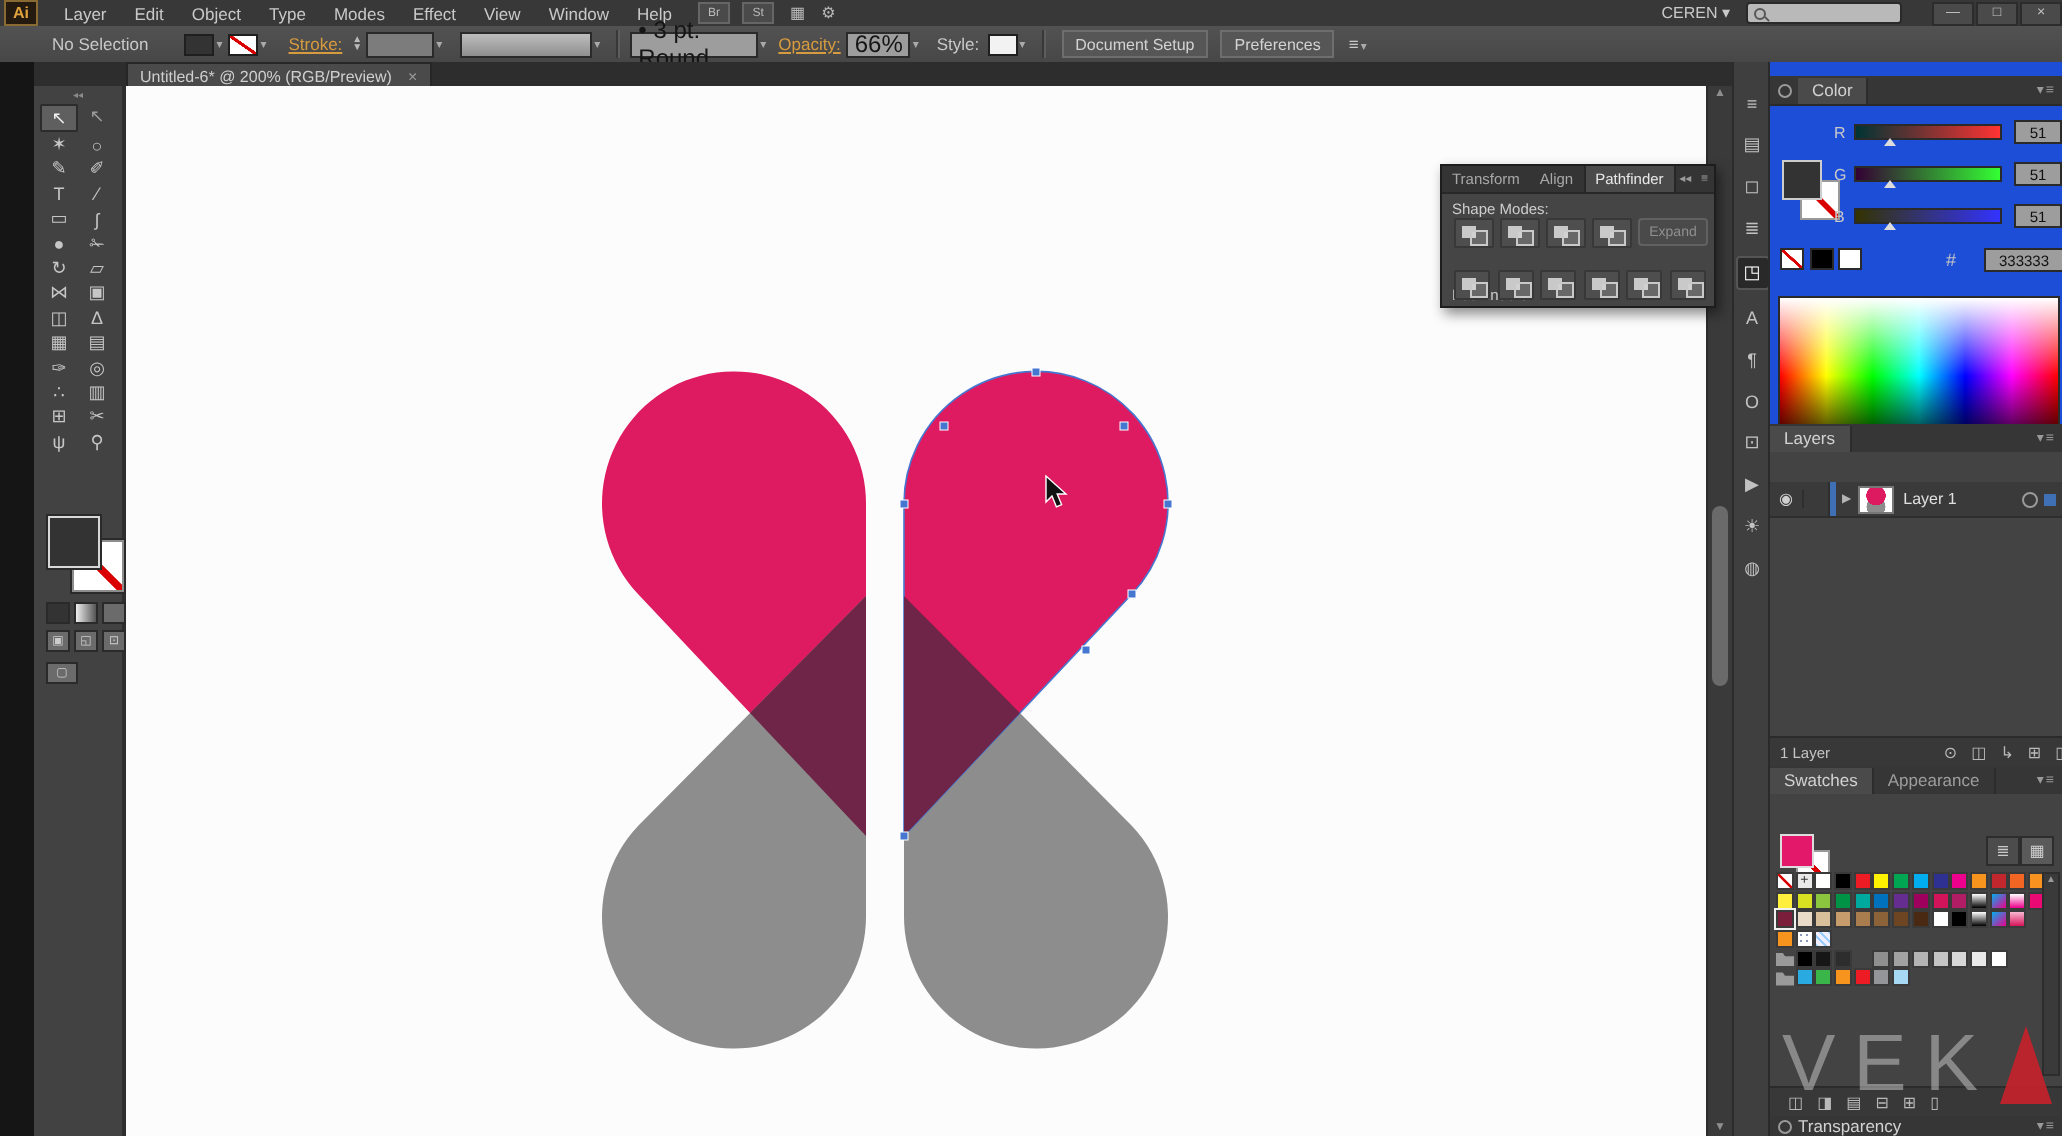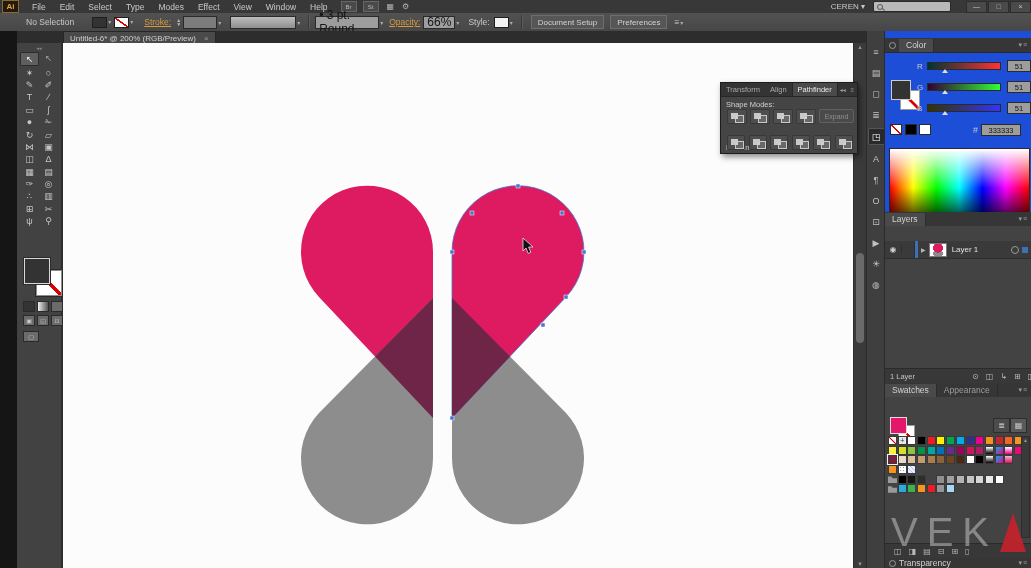--- a/index.html
+++ b/index.html
@@ -142,23 +142,23 @@
           border-bottom:39px solid rgba(196,34,43,.92);margin-left:2px;}
 </style>
 </head>
 <body>
 
 <div id="root">
 
   <div id="menubar" class="abs">
     <div id="ai-logo">Ai</div>
     <div id="menu-items" style="display:flex">
-        <span class="menu-item">File</span>
+        <span class="menu-item">Layer</span>
         <span class="menu-item">Edit</span>
-        <span class="menu-item">Select</span>
+        <span class="menu-item">Object</span>
         <span class="menu-item">Type</span>
         <span class="menu-item">Modes</span>
         <span class="menu-item">Effect</span>
         <span class="menu-item">View</span>
         <span class="menu-item">Window</span>
         <span class="menu-item">Help</span>
       </div>
     <span class="appbtn">Br</span>
     <span class="appbtn">St</span>
     <span class="mb-ic">▦</span>
@@ -337,21 +337,21 @@
             <span class="chval">51</span>
           </div>
         </div>
       <div class="abs" style="left:5px;top:72px">
         <span class="mini-sw slashbg"></span>
         <span class="mini-sw" style="background:#000"></span>
         <span class="mini-sw" style="background:#fff"></span>
       </div>
       <div class="abs" style="left:88px;top:72px;display:flex;align-items:center">
         <span style="color:#c5c5c5;margin-right:3px">#</span>
-        <span class="chval" style="width:38px;margin-left:0">333333</span>
+        <span class="chval" style="width:38px;margin-left:11px">333333</span>
       </div>
       <div id="spectrum" class="abs"></div>
     </div>
 
     <div class="phead" style="top:181px">
       <span class="ptab">Layers</span>
       <span class="pmenu">▾≡</span>
     </div>
     <div class="abs" style="left:0;top:195px;width:147px;height:142px;background:#434343">
       <div id="layerrow">

